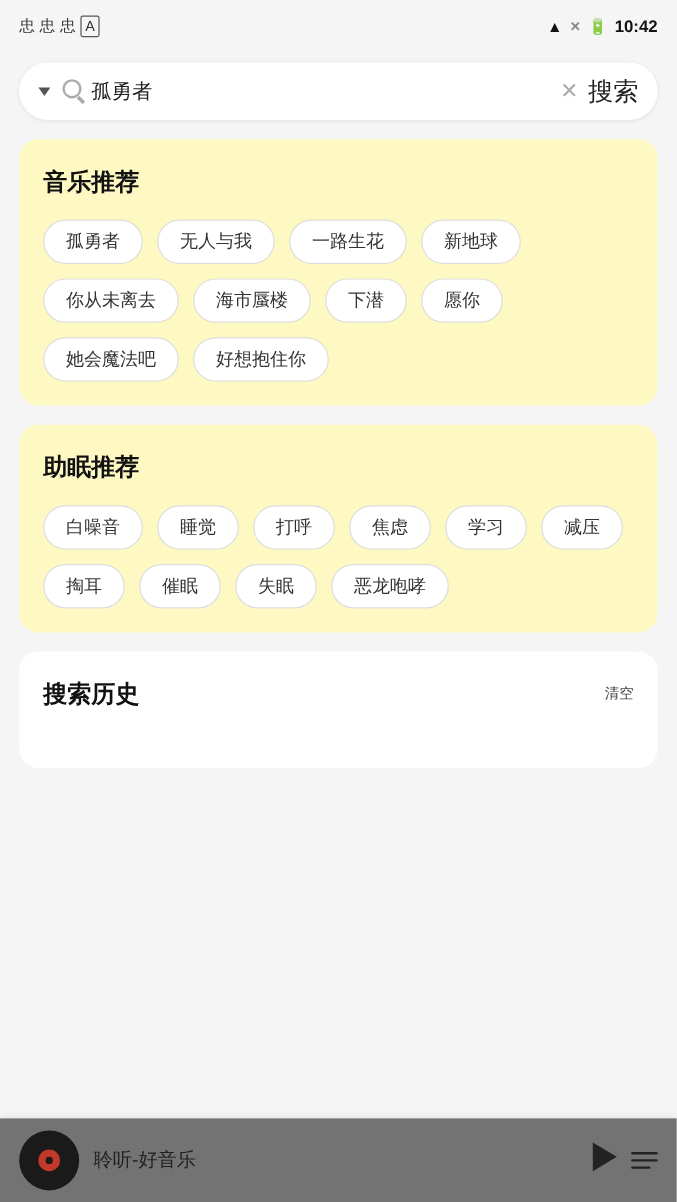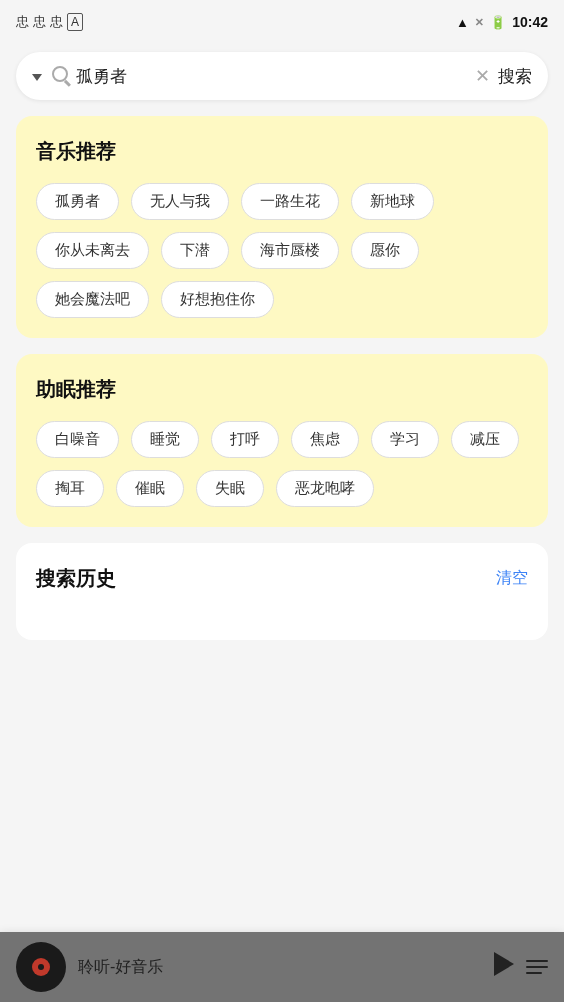--- a/index.html
+++ b/index.html
@@ -82,21 +82,21 @@
       background: transparent;
     }
 
     .search-clear {
       color: #aaa;
       font-size: 18px;
       cursor: pointer;
     }
 
     .search-btn {
-      font-size: 17px;
+      font-size: 21px;
       color: #222;
       font-weight: 500;
       cursor: pointer;
       white-space: nowrap;
     }
 
     
     .section-card {
       width: calc(100% - 32px);
       margin: 0 16px 16px;
@@ -145,22 +145,22 @@
       margin-bottom: 32px;
     }
 
     .history-title {
       font-size: 20px;
       font-weight: 700;
       color: #111;
     }
 
     .history-clear {
-      font-size: 16px;
-      color: #3b82f6;
+      font-size: 12px;
+      color: #404040;
       cursor: pointer;
     }
 
     
     .bottom-player {
       position: absolute;
       bottom: 0;
       left: 0;
       width: 100%;
       height: 70px;
@@ -306,22 +306,22 @@
 </div>
 
 <div class="section-card">
   <div class="section-title">音乐推荐</div>
   <div class="tags-container">
     <span class="tag">孤勇者</span>
     <span class="tag">无人与我</span>
     <span class="tag">一路生花</span>
     <span class="tag">新地球</span>
     <span class="tag">你从未离去</span>
+    <span class="tag">海市蜃楼</span>
     <span class="tag">下潜</span>
-    <span class="tag">海市蜃楼</span>
     <span class="tag">愿你</span>
     <span class="tag">她会魔法吧</span>
     <span class="tag">好想抱住你</span>
   </div>
 </div>
 
 <div class="section-card">
   <div class="section-title">助眠推荐</div>
   <div class="tags-container">
     <span class="tag">白噪音</span>

